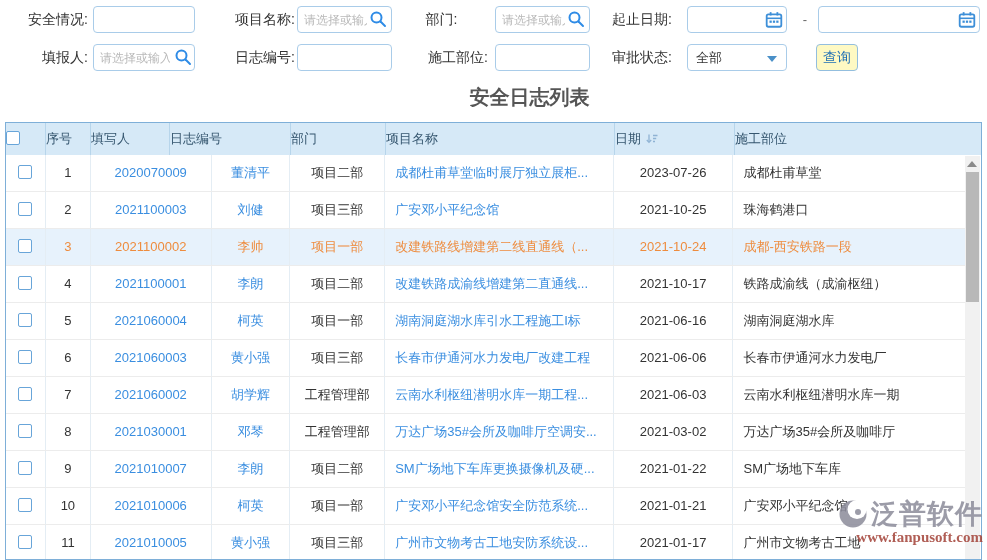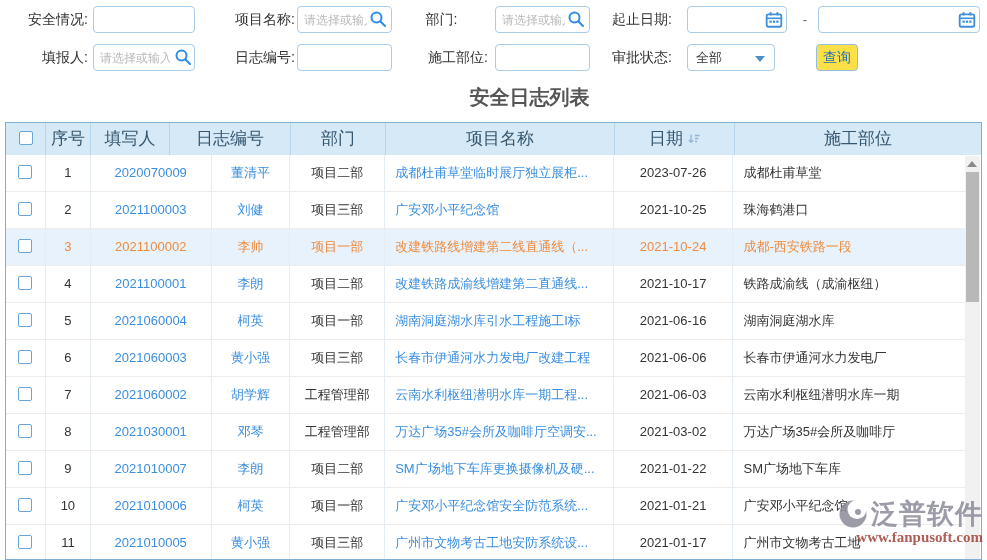--- a/index.html
+++ b/index.html
@@ -14,32 +14,32 @@
              font-family:"Liberation Sans", sans-serif; }
   .f-input::placeholder { color:#b9b9b9; }
   .has-icon { padding-right:24px; }
   .f-ico { position:absolute; width:18px; height:18px; top:4px; cursor:pointer; }
   .f-select { position:absolute; height:27px; border:1px solid #a9cce9; border-radius:4px;
               background:#fff; font-size:13px; color:#333; line-height:25px; padding:0 8px; cursor:pointer; }
   .caret { position:absolute; right:9px; top:11px; width:0; height:0;
            border-left:5px solid transparent; border-right:5px solid transparent; border-top:6px solid #4a90c8; }
   .dash { position:absolute; height:27px; line-height:27px; font-size:13px; color:#666; text-align:center; }
   .query-btn { position:absolute; left:816px; top:44px; width:42px; height:27px;
-               background:#fde047; border:1px solid #93bede; border-radius:4px;
+               background:#fef9c3; border:1px solid #93bede; border-radius:4px;
                color:#1f6fb5; font-size:14px; line-height:25px; text-align:center; cursor:pointer; }
 
   
   .page-title { position:absolute; top:84px; left:0; width:987px; text-align:center;
                 font-size:20px; font-weight:bold; color:#555;margin-left:36px; }
 
   
   .tbl { position:absolute; left:5px; top:122px; width:977px; height:438px;
          border:1px solid #7eafd8; background:#fff; overflow:hidden; }
   .thead { display:flex; width:975px; height:32px; background:#d6e9f7; }
-  .th { font-size:17px; color:#35566f; line-height:32px; text-align:center;
+  .th { font-size:13px; color:#35566f; line-height:32px; text-align:left;
         border-right:1px solid #b7d5eb; white-space:nowrap; overflow:hidden; }
   .th:last-child { border-right:none; }
   .tbody { width:960px; }
   .trow { display:flex; width:960px; height:37px; border-bottom:1px solid #ececec; background:#fff; }
   .td { font-size:13px; color:#333; line-height:36px; text-align:center;
         border-right:1px solid #e4edf4; white-space:nowrap; overflow:hidden; text-overflow:clip; }
   .td.left { text-align:left; padding-left:10px; }
   .link { color:#3a8ee0; cursor:pointer; }
   .trow.hl { background:#e7f2fc; }
   .trow.hl .td, .trow.hl .link { color:#ee8c3e; }
@@ -115,21 +115,21 @@
       <line x1="11.5" y1="11.5" x2="16" y2="16" stroke="#2e8be6" stroke-width="2" stroke-linecap="round"></line>
     </svg>
 
   <div class="f-label" style="left:200px; top:44px; width:95px;">日志编号:</div>
   <input class="f-input" style="left: 297px; top: 44px; width: 95px;">
 
   <div class="f-label" style="left:395px; top:44px; width:93px;">施工部位:</div>
   <input class="f-input" style="left: 495px; top: 44px; width: 95px;">
 
   <div class="f-label" style="left:575px; top:44px; width:97px;">审批状态:</div>
-  <div class="f-select" style="left:687px; top:44px; width:88px;">
+  <div class="f-select" style="left:687px; top:44px; width:100px;">
     <span>全部</span>
     <span class="caret"></span>
   </div>
 
   <div class="query-btn">查询</div>
 </div>
 
 <div class="page-title">安全日志列表</div>
 
 <div class="tbl">

